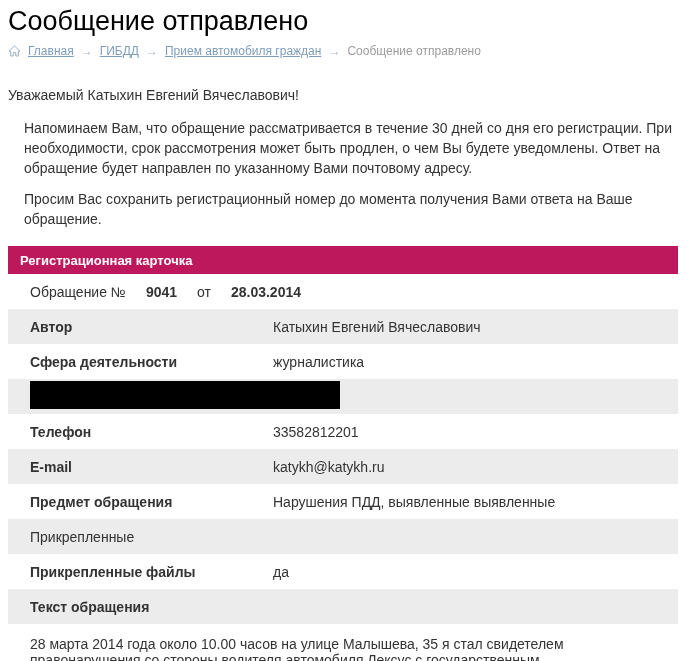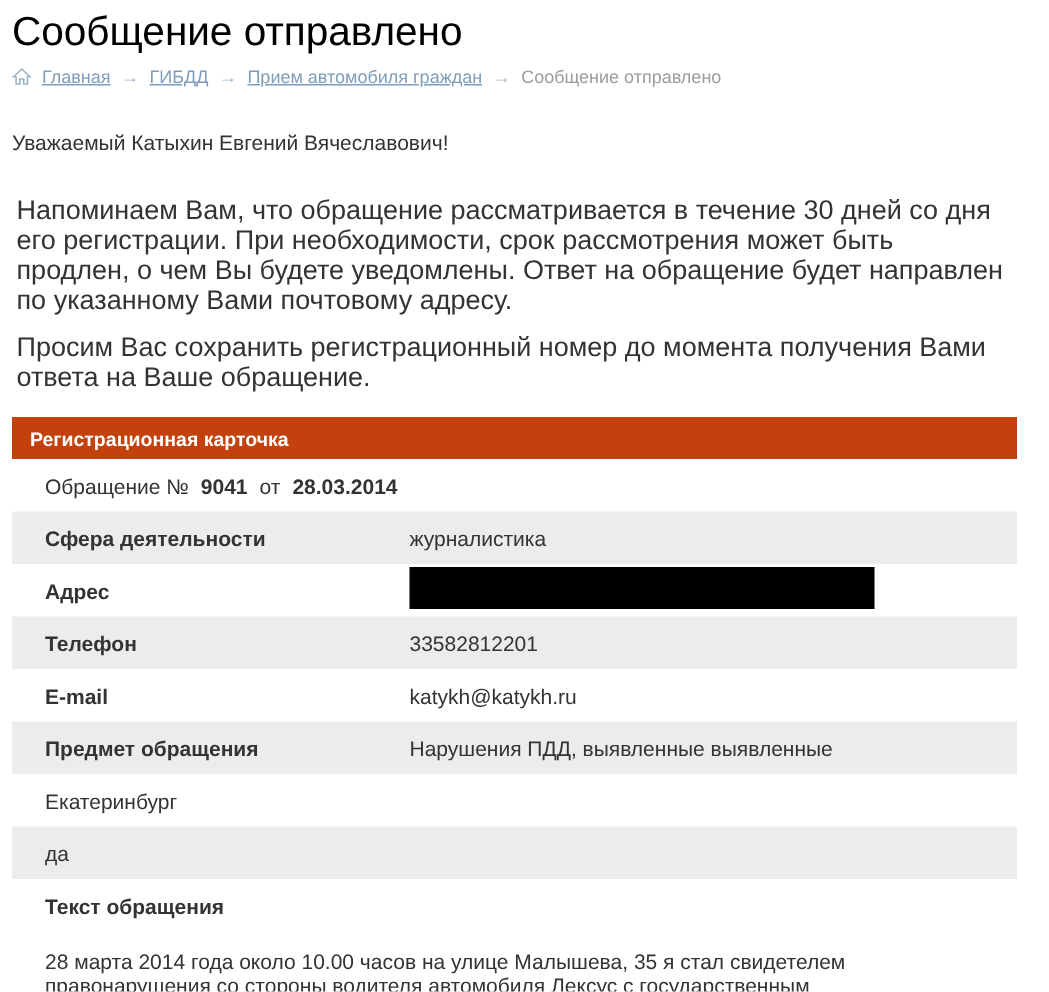--- a/index.html
+++ b/index.html
@@ -31,47 +31,47 @@
     white-space: nowrap;
   }
   .breadcrumb a {
     color: #7e9dbb;
     text-decoration: underline;
     cursor: pointer;
   }
   .crumb-sep { color: #a4b6c6; }
   .home-icon { display: inline-flex; align-items: center; }
 
-  .greeting { font-size: 14px; line-height: 20px; margin: 0 0 25px 0; }
+  .greeting { font-size: 14px; line-height: 20px; margin: 0 0 13px 0; }
   .para {
-    font-size: 18px;
+    font-size: 14px;
     line-height: 20px;
-    margin: 0 0 11px 3px;
+    margin: 0 0 11px 16px;
     max-width: 662px;
   }
 
   .card { width: 670px; margin-top: 17px; }
   .card-header {
-    background: #c2410c;
+    background: #be185d;
     color: #ffffff;
     font-size: 13px;
     font-weight: bold;
     height: 28px;
     display: flex;
     align-items: center;
     padding-left: 12px;
     box-sizing: border-box;
   }
   .number-row {
     height: 35px;
     display: flex;
     align-items: center;
     padding-left: 22px;
     font-size: 14px;
-    gap: 8px;
+    gap: 20px;
   }
   .number-row .bold { font-weight: bold; }
 
   .rows .row {
     height: 35px;
     display: flex;
     align-items: center;
     padding-left: 22px;
     font-size: 14px;
     box-sizing: border-box;
@@ -121,28 +121,31 @@
 
     <div class="number-row">
       <span>Обращение №</span>
       <span class="bold">9041</span>
       <span>от</span>
       <span class="bold">28.03.2014</span>
     </div>
 
     <div class="rows">
 
+      <div class="row">
+        <span class="label">Автор</span>
+        <span class="value">Катыхин Евгений Вячеславович</span>
+      </div>
 
       <div class="row">
         <span class="label">Сфера деятельности</span>
         <span class="value">журналистика</span>
       </div>
 
       <div class="row">
-        <span class="label">Адрес</span>
         <span class="value">
           <span class="redacted-box" style="display:inline-block;"></span>
         </span>
       </div>
 
       <div class="row">
         <span class="label">Телефон</span>
         <span class="value">33582812201</span>
       </div>
 
@@ -150,24 +153,25 @@
         <span class="label">E-mail</span>
         <span class="value">katykh@katykh.ru</span>
       </div>
 
       <div class="row">
         <span class="label">Предмет обращения</span>
         <span class="value">Нарушения ПДД, выявленные выявленные</span>
       </div>
 
       <div class="row">
-        <span class="value">Екатеринбург</span>
+        <span class="value">Прикрепленные</span>
       </div>
 
       <div class="row">
+        <span class="label">Прикрепленные файлы</span>
         <span class="value">да</span>
       </div>
 
       <div class="row">
         <span class="label">Текст обращения</span>
         <span class="value"></span>
       </div>
 
     </div>
 

